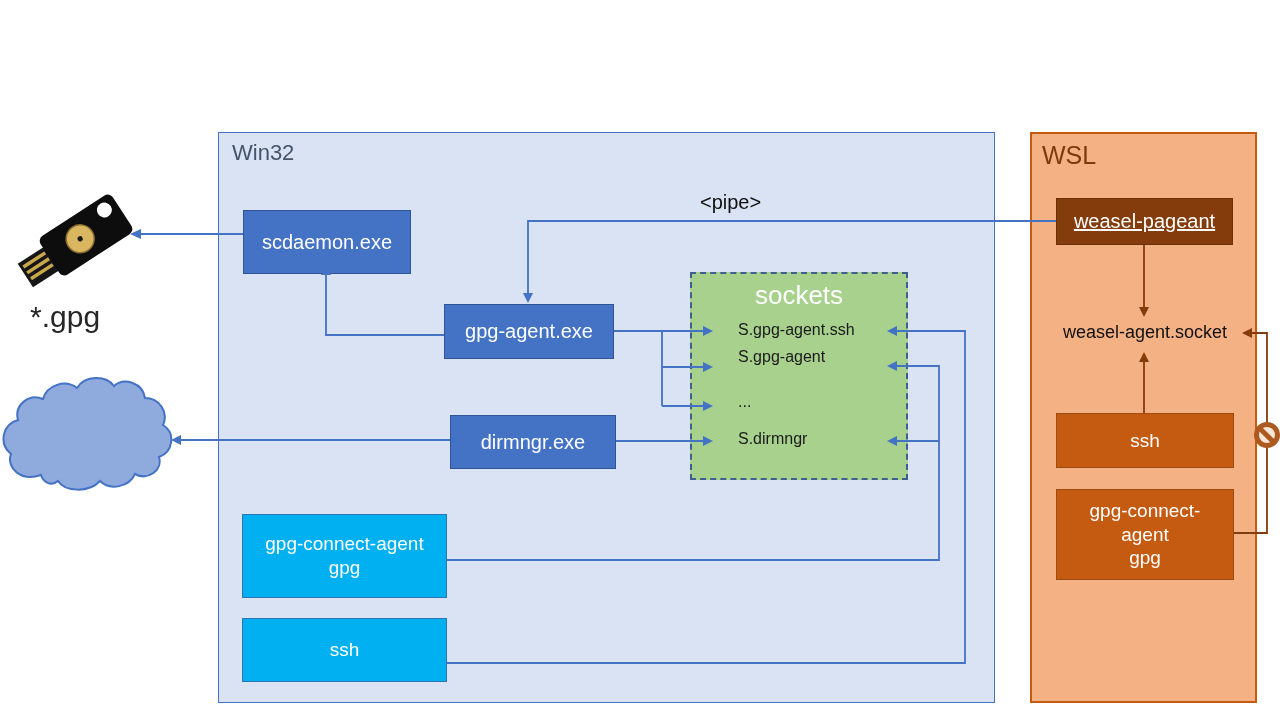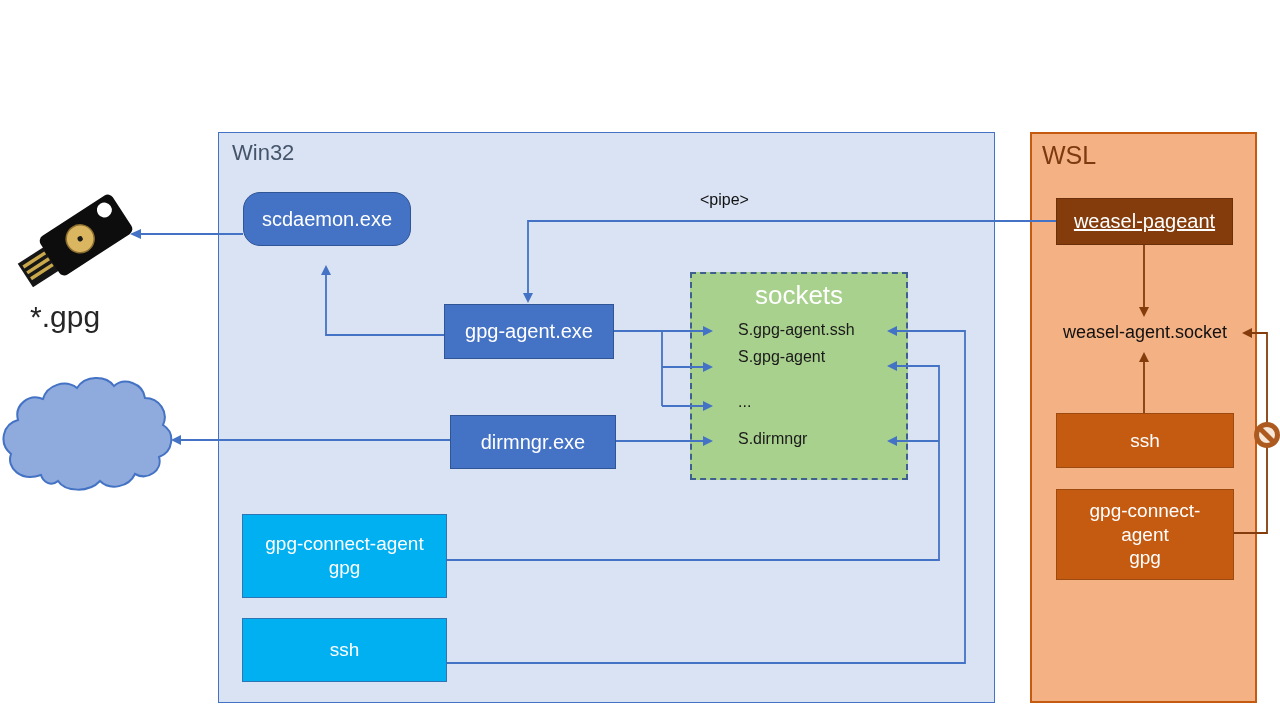--- a/index.html
+++ b/index.html
@@ -15,34 +15,34 @@
   .region-title{position:absolute;font-size:22px;}
   #win32-title{left:232px;top:140px;color:#44546a;}
   #wsl-title{left:1042px;top:141px;color:#7b3a10;font-size:25px;}
   
   .pbox{position:absolute;box-sizing:border-box;display:flex;align-items:center;justify-content:center;
         color:#ffffff;text-align:center;line-height:1.25;}
   .blue{background:#4472c4;border:1px solid #2f5597;font-size:20px;}
   .cyan{background:#00b0f0;border:1px solid #2e75b6;font-size:19px;}
   .orange{background:#c55a11;border:1px solid #9c4a10;font-size:19px;}
   .darkbrown{background:#843c0c;border:1px solid #6b3009;font-size:20px;text-decoration:underline;}
-  #scdaemon-box{left:243px;top:192px;width:168px;height:54px;border-radius:17px;}
+  #scdaemon-box{left:243px;top:210px;width:168px;height:64px;}
   #gpg-agent-box{left:444px;top:304px;width:170px;height:55px;}
   #dirmngr-box{left:450px;top:415px;width:166px;height:54px;}
   #gpg-connect-box{left:242px;top:514px;width:205px;height:84px;}
   #ssh-box{left:242px;top:618px;width:205px;height:64px;}
   #weasel-box{left:1056px;top:198px;width:177px;height:47px;}
   #wsl-ssh-box{left:1056px;top:413px;width:178px;height:55px;}
   #wsl-gpg-connect-box{left:1056px;top:489px;width:178px;height:91px;}
   
   #sockets-box{left:690px;top:272px;width:218px;height:208px;background:#a9d18e;border:2px dashed #3f5f8f;box-sizing:border-box;}
   #sockets-title{left:690px;top:280px;width:218px;text-align:center;color:#ffffff;font-size:26px;}
   .socket-item{position:absolute;left:738px;color:#1a1a1a;font-size:16px;height:22px;}
   
-  #pipe-label{left:700px;top:191px;width:100px;color:#111;font-size:16px;}
+  #pipe-label{left:700px;top:191px;width:100px;color:#111;font-size:20px;}
   #gpg-files-label{left:30px;top:300px;color:#262626;font-size:30px;}
   #weasel-socket-label{left:1056px;top:322px;width:178px;text-align:center;color:#111;font-size:18px;}
   #cloud-text{left:3px;top:400px;width:170px;text-align:center;color:#ffffff;font-size:15px;line-height:1.45;}
   
   #connectors{left:0;top:0;width:1280px;height:720px;pointer-events:none;}
   
   #no-entry-icon{left:1254px;top:422px;width:26px;height:26px;border-radius:50%;
     background:#f6e7d8;border:5px solid #ad5a20;box-sizing:border-box;}
   #no-entry-icon .bar{position:absolute;left:-2px;top:6px;width:20px;height:5px;background:#ad5a20;transform:rotate(45deg);}
 </style>

